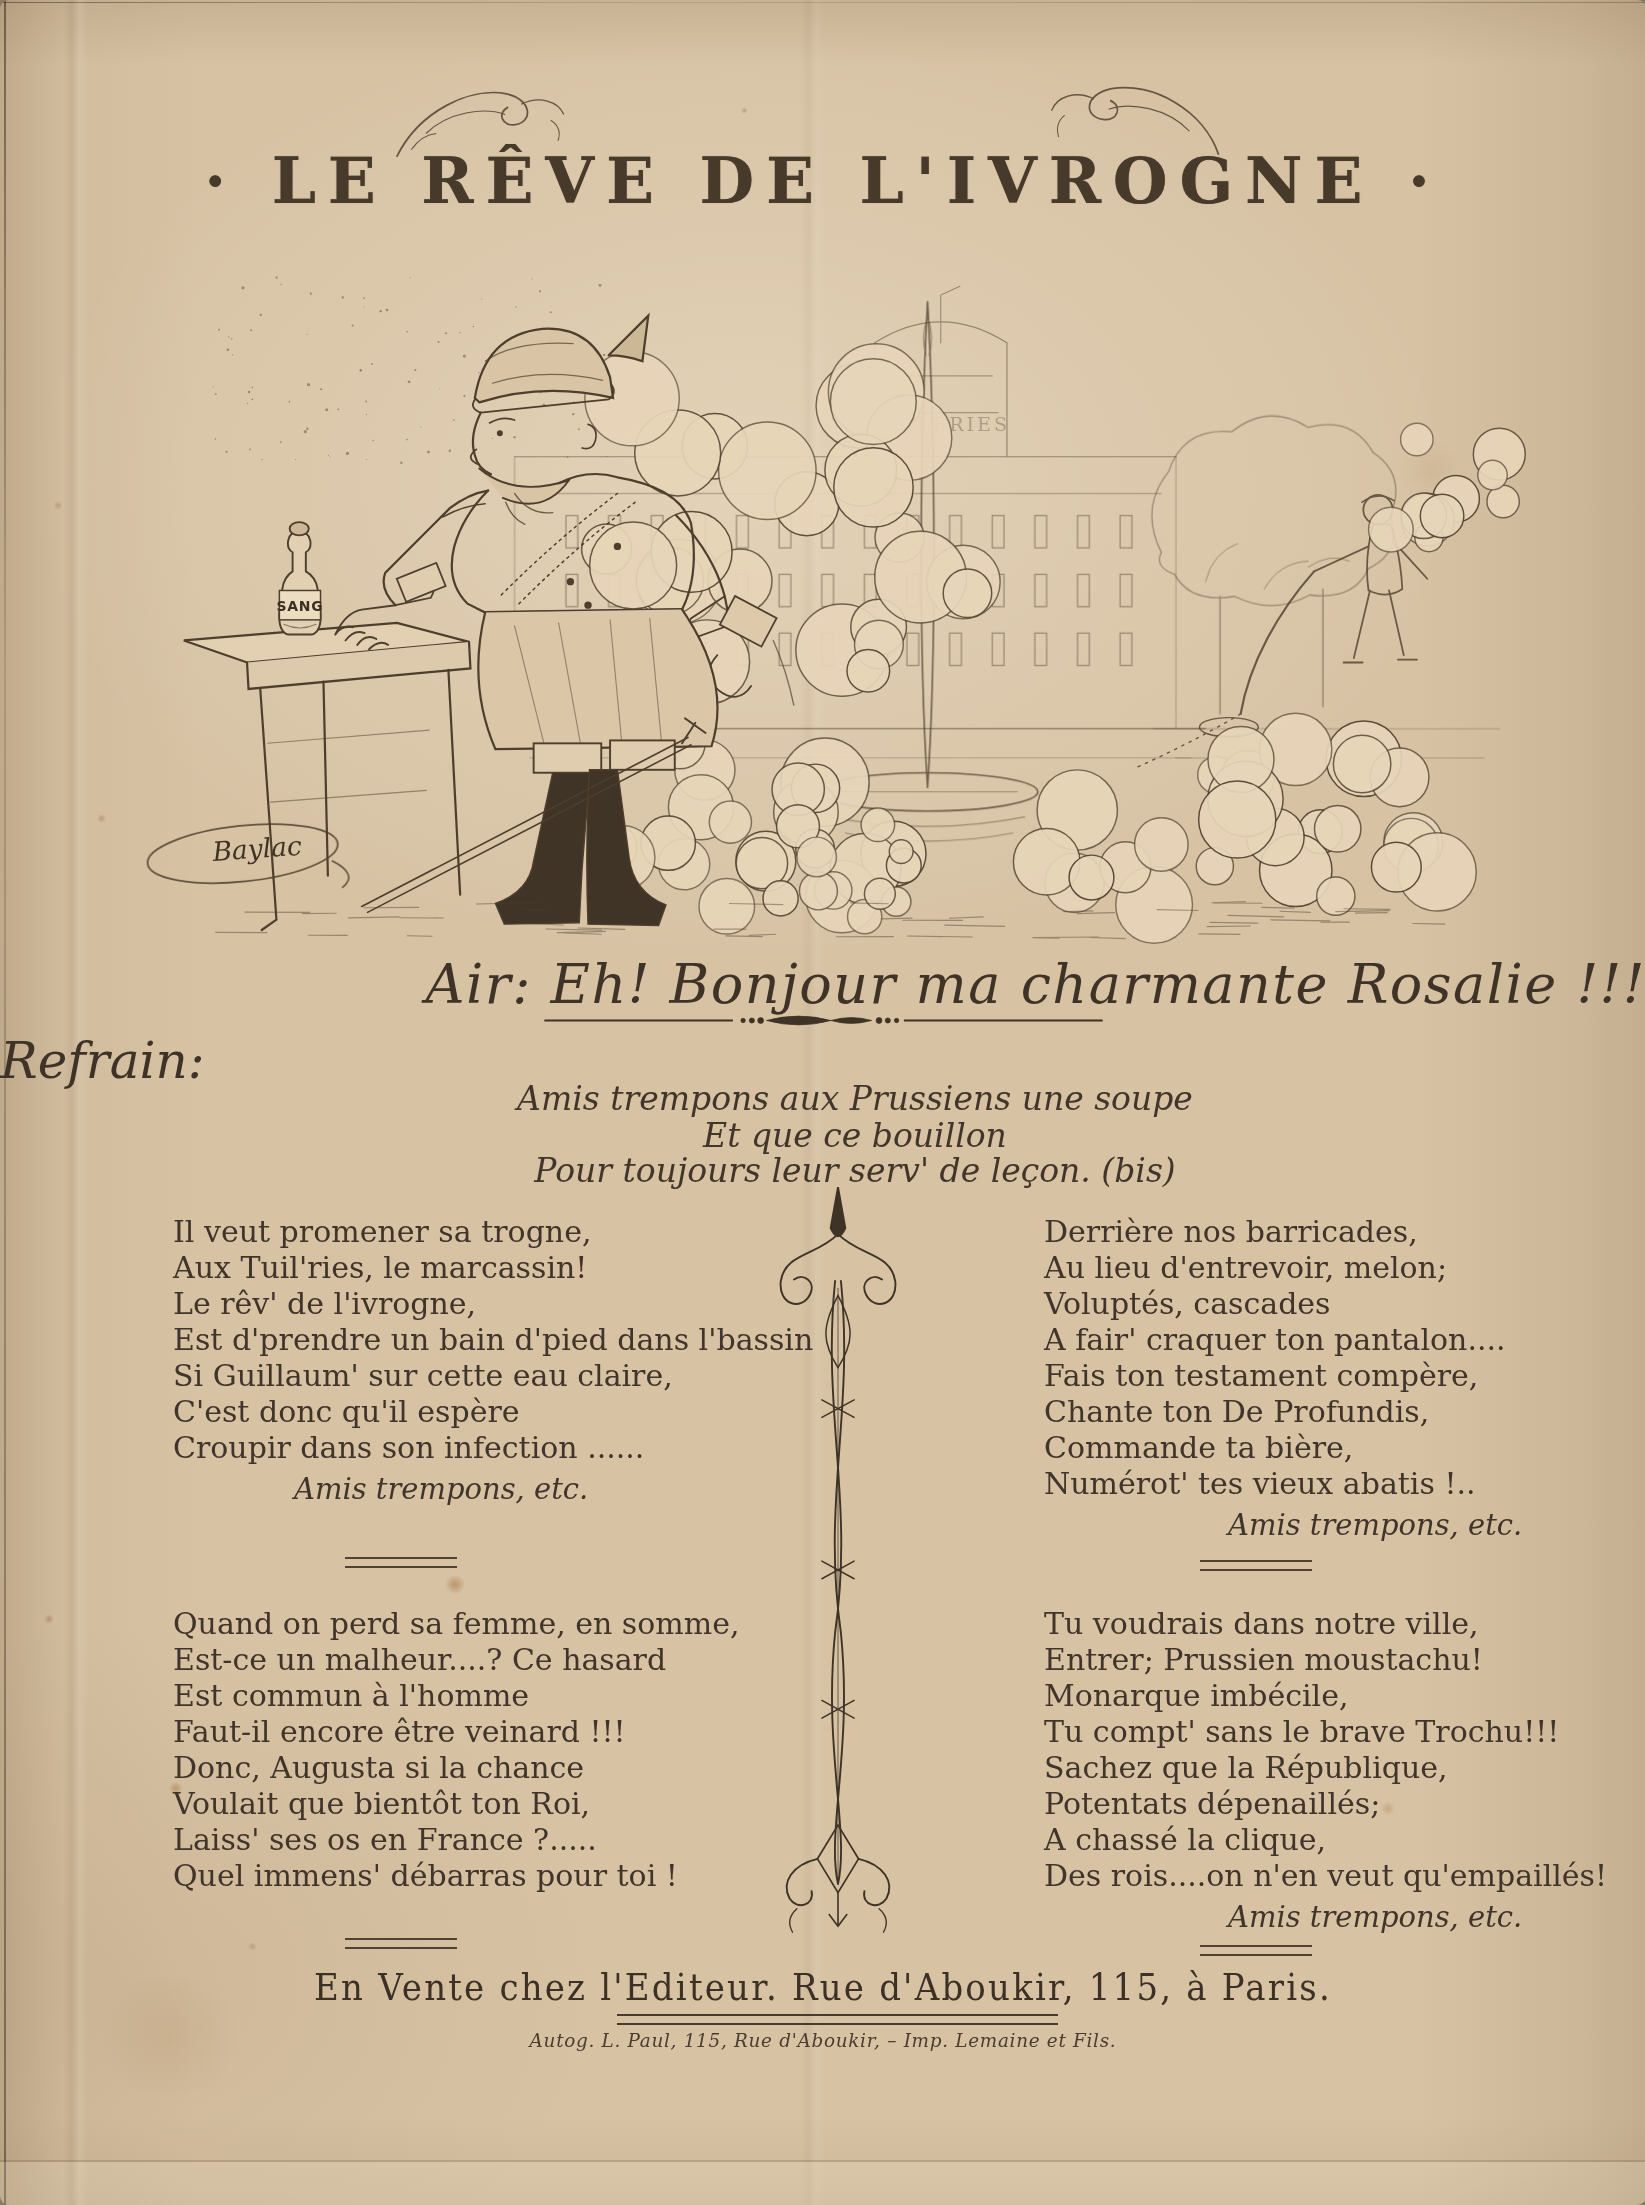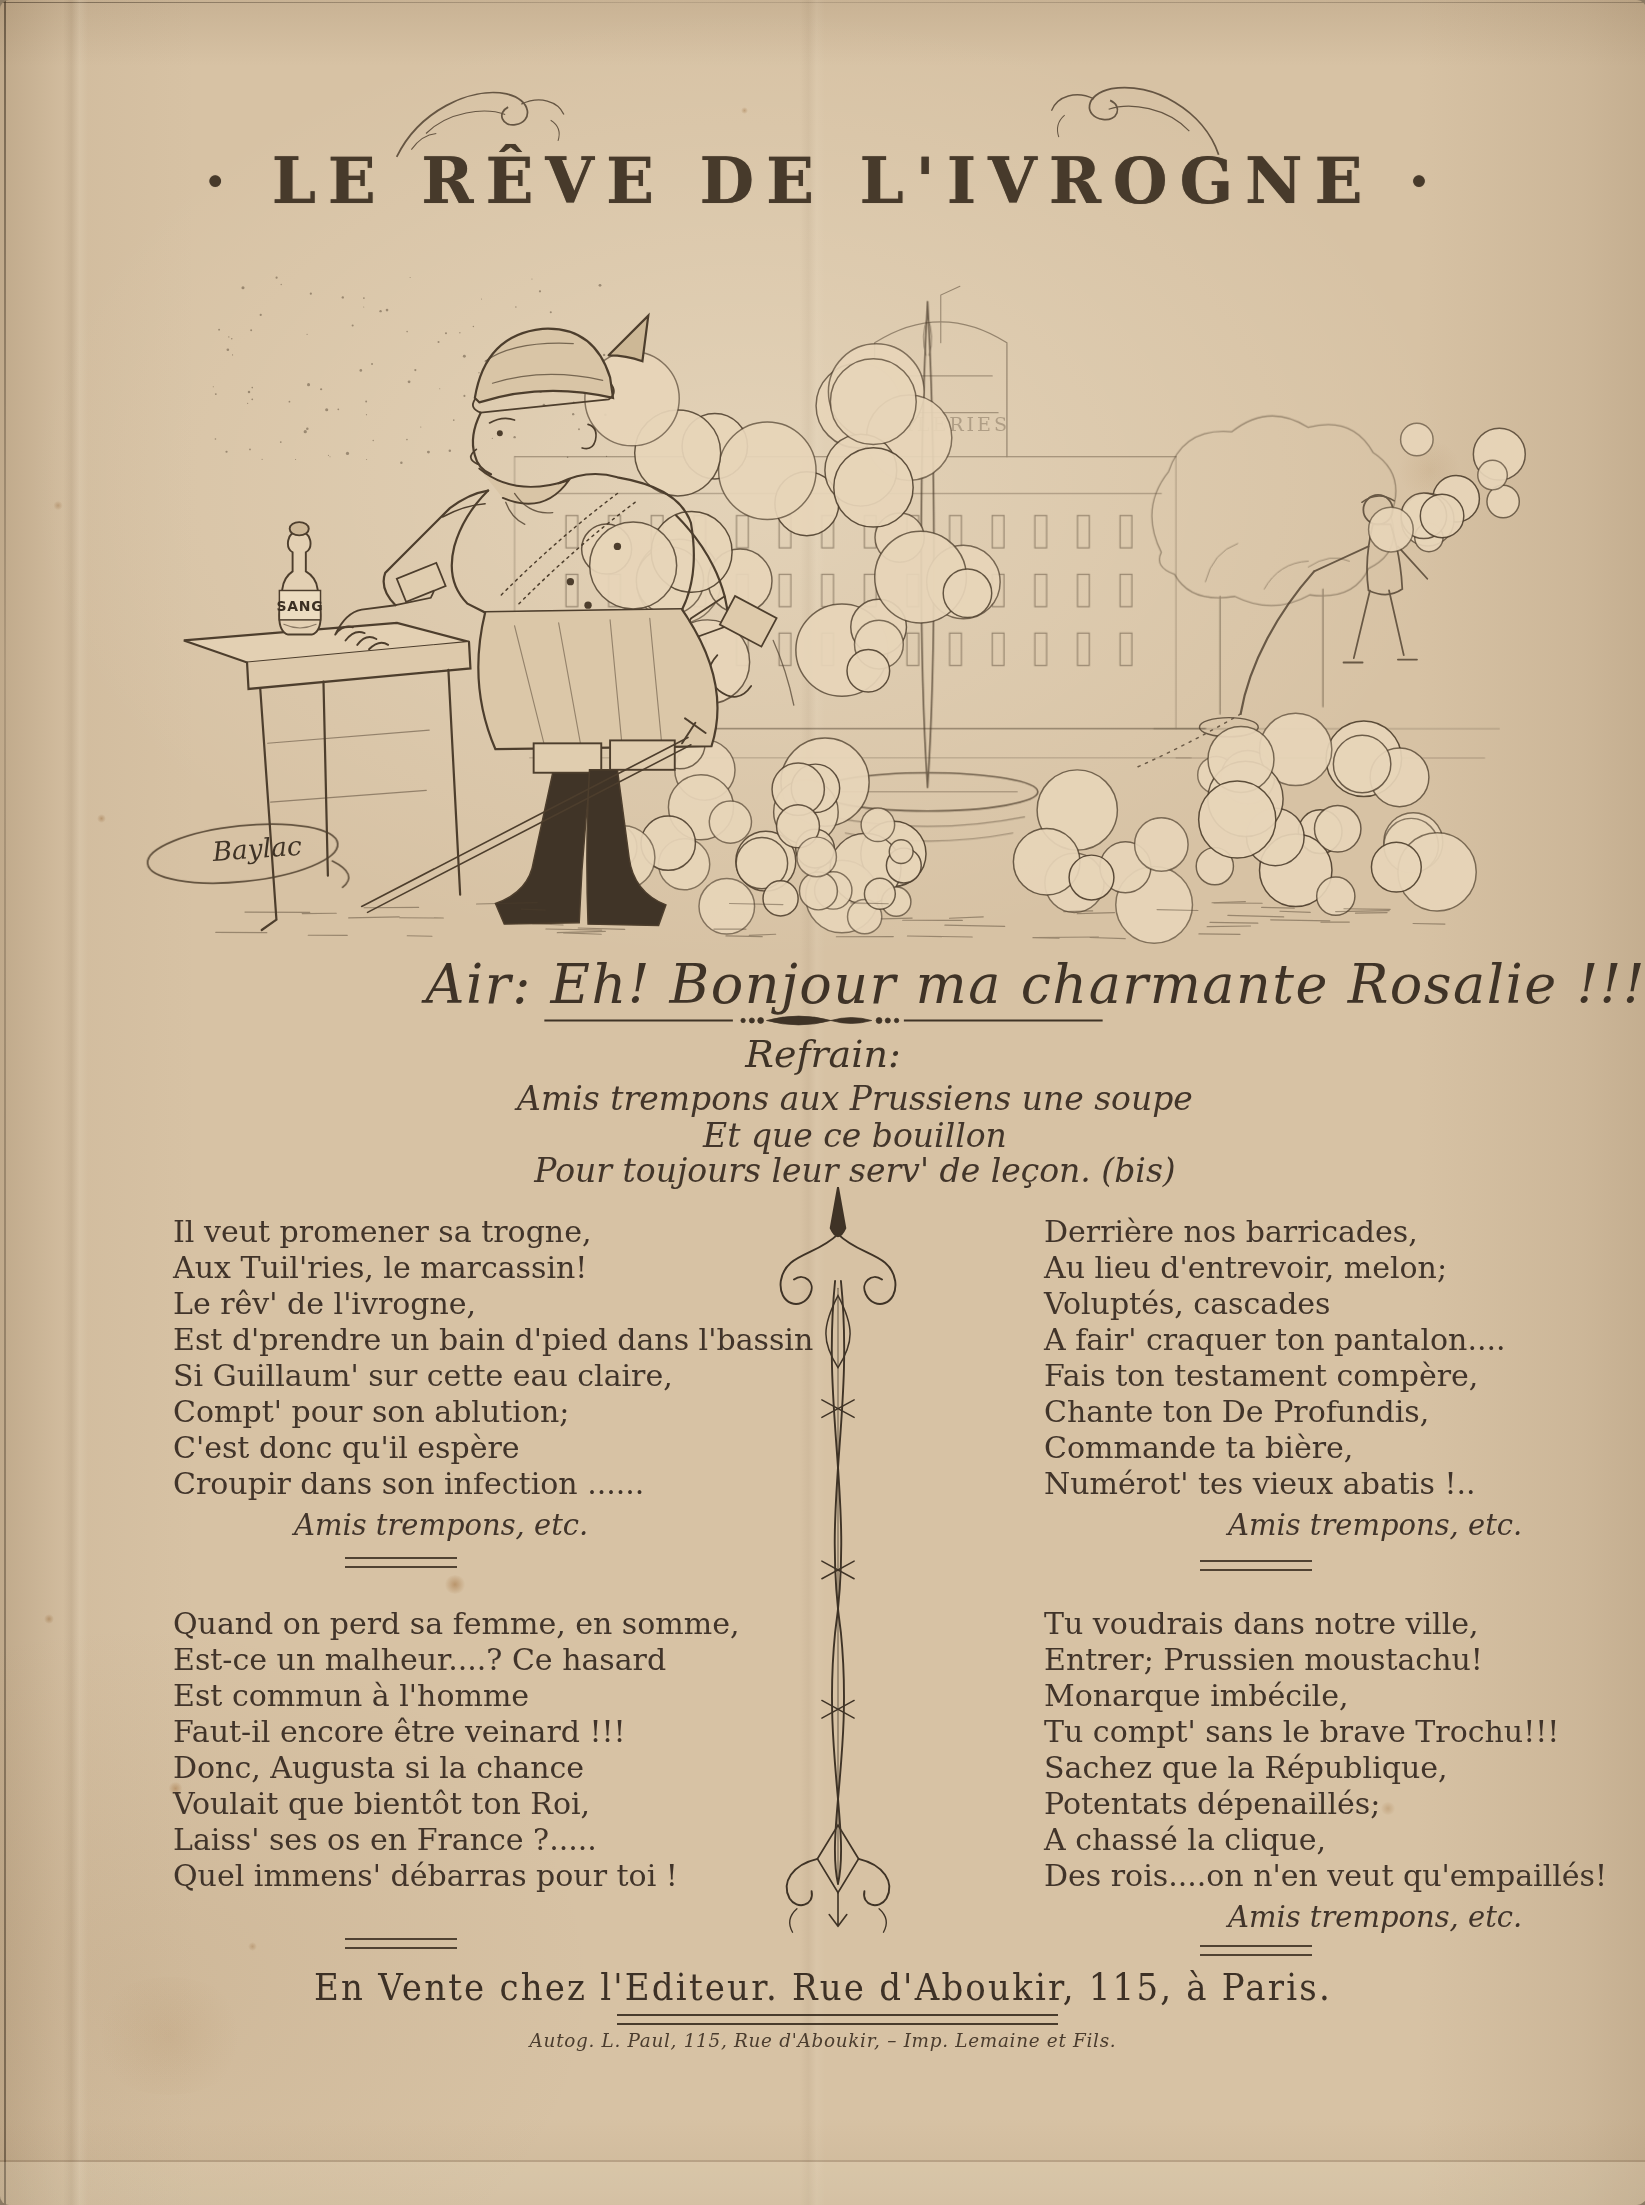--- a/index.html
+++ b/index.html
@@ -14,21 +14,21 @@
   .abs{position:absolute;}
   .edge-left{left:3.7px;top:0;width:2.2px;height:100%;background:linear-gradient(180deg,rgba(50,38,24,.55),rgba(50,38,24,.15) 30%,rgba(50,38,24,.35) 70%,rgba(50,38,24,.5));}
   .edge-top{left:0;top:1.5px;width:100%;height:1.5px;background:linear-gradient(90deg,rgba(50,38,24,.5),rgba(50,38,24,.12) 40%,rgba(50,38,24,.3));}
   .crease-v{top:0;height:100%;width:25px;background:linear-gradient(90deg,rgba(90,66,40,0),rgba(90,66,40,.09),rgba(255,250,235,.10),rgba(90,66,40,0));}
   .crease-bottom{left:0;top:2160px;width:100%;height:2.2px;background:rgba(90,70,45,.22);}
   .bottom-strip{left:0;top:2162px;width:100%;height:43px;background:rgba(255,246,226,.16);}
   .stain{border-radius:50%;}
   .title{left:0;top:144px;width:100%;text-align:center;font-size:63px;font-weight:600;
     letter-spacing:11.8px;color:#473a2b;text-shadow:0 0 0.7px rgba(71,58,43,.6);}
   .air{left:0;top:953px;width:100%;text-align:right;font-style:italic;font-size:54px;color:#3f3327;letter-spacing:1.5px;}
-  .refrain-head{left:0;top:1032px;width:100%;text-align:center;font-style:italic;font-size:38px;color:#3f3327;}
+  .refrain-head{left:0;top:1032px;width:100%;text-align:left;font-style:italic;font-size:50px;color:#3f3327;}
   .ref-line{left:0;width:100%;text-align:center;font-style:italic;font-size:33px;color:#42352a;margin-left:32px;}
   .verse{width:632px;}
   .vline{font-size:30px;line-height:36px;white-space:nowrap;color:#41342a;}
   .vrefrain{font-style:italic;font-size:29px;margin-top:5.9px;padding-left:121px;color:#41342a;}
   .col-right .vrefrain{padding-left:184px;}
   .vsep{width:112px;height:6.6px;border-top:2.2px solid rgba(56,44,31,.85);border-bottom:2.2px solid rgba(56,44,31,.85);}
   .publisher{left:0;top:1967px;width:100%;text-align:center;font-size:34px;letter-spacing:2.2px;color:#3d3126;transform:scaleY(1.12);}
   .pub-rule{left:617px;top:2014px;width:441px;height:6.6px;border-top:2.2px solid rgba(56,44,31,.9);border-bottom:2.2px solid rgba(56,44,31,.9);}
   .imprint{left:0;top:2030px;width:100%;text-align:center;font-style:italic;font-size:18.4px;letter-spacing:0.7px;color:#4a3c2e;}
   svg{overflow:visible;}
@@ -524,21 +524,20 @@
       <path d="M34 986 q-16 14 -6 32 M146 986 q16 14 6 32" stroke-width="1.8"></path>
     </g>
   </svg>
 
   <div class="abs verse col-left" style="left:173px;top:1214px;">
       <div class="vline">Il veut promener sa trogne,</div>
       <div class="vline">Aux Tuil'ries, le marcassin!</div>
       <div class="vline">Le rêv' de l'ivrogne,</div>
       <div class="vline">Est d'prendre un bain d'pied dans l'bassin</div>
       <div class="vline">Si Guillaum' sur cette eau claire,</div>
-      <div class="vline">Compt' pour son ablution;</div>
       <div class="vline">C'est donc qu'il espère</div>
       <div class="vline">Croupir dans son infection ......</div>
       <div class="vrefrain">Amis trempons, etc.</div>
     </div>
   <div class="abs verse col-right" style="left:1044px;top:1214px;">
       <div class="vline">Derrière nos barricades,</div>
       <div class="vline">Au lieu d'entrevoir, melon;</div>
       <div class="vline">Voluptés, cascades</div>
       <div class="vline">A fair' craquer ton pantalon....</div>
       <div class="vline">Fais ton testament compère,</div>

